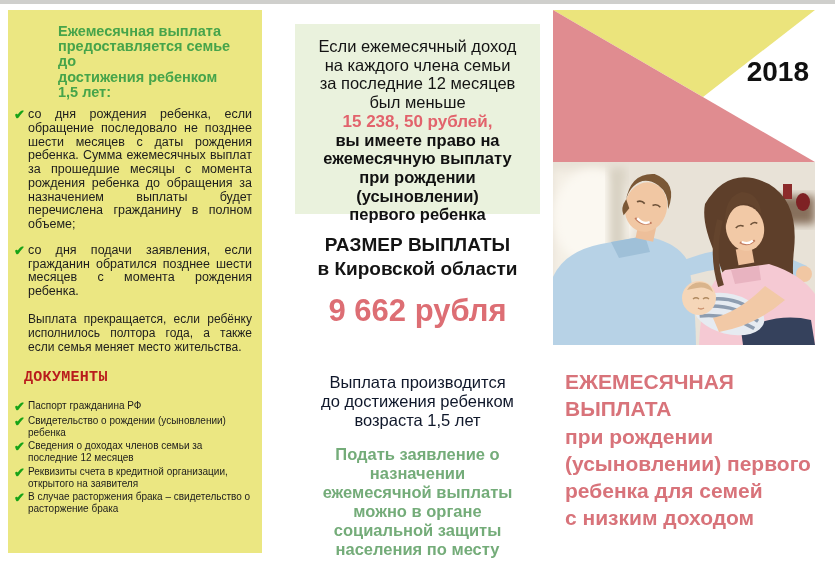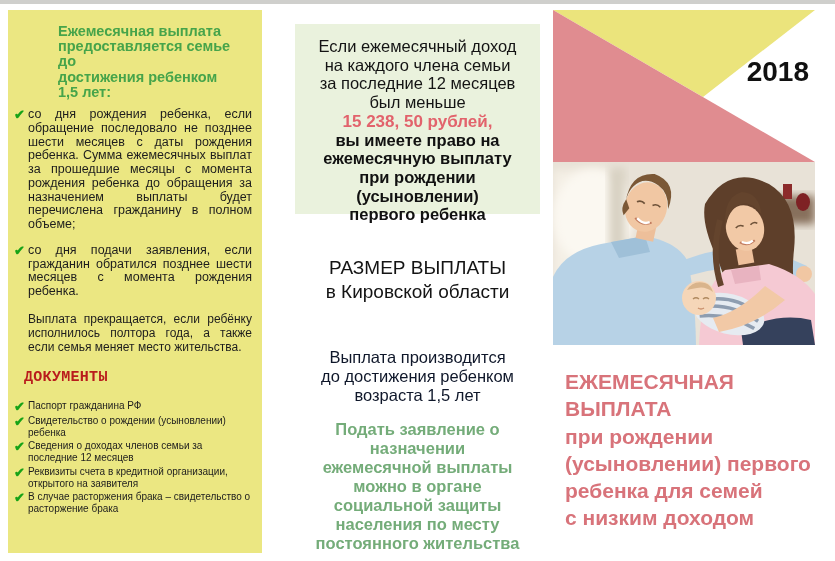--- a/index.html
+++ b/index.html
@@ -26,21 +26,21 @@
 
   
   .panel-mid{position:absolute;left:295px;top:0;width:245px;text-align:center;}
   .elig-box{
     margin-top:24px;background:#eaf2dd;box-sizing:border-box;
     height:190px;padding:13px 4px 10px;
   }
   .elig-line{font-size:16.5px;line-height:1.13;color:#141414;}
   .elig-amount{font-size:17px;line-height:1.13;font-weight:bold;color:#e2636c;}
   .elig-bold{font-size:16.5px;line-height:1.13;font-weight:bold;color:#111;}
-  .size-heading{margin-top:42px;font-weight:normal;font-size:19px;line-height:1.25;color:#141414;}
+  .size-heading{margin-top:19px;font-weight:bold;font-size:19px;line-height:1.25;color:#141414;}
   .amount-big{margin-top:12px;font-weight:bold;font-size:31px;color:#dd6e74;}
   .duration{margin-top:44px;font-size:16.5px;line-height:1.18;color:#0f172a;}
   .apply{margin-top:14px;font-weight:bold;font-size:16.5px;line-height:1.15;color:#74ac79;}
 
   
   .panel-right{position:absolute;left:553px;top:10px;width:262px;}
   .tri-banner{display:block;}
   .year{position:absolute;top:46px;right:6px;font-weight:bold;font-size:28px;color:#101010;}
   .photo{display:block;}
   .right-title{margin:23px 0 0 12px;color:#d8737a;font-weight:bold;font-size:21px;line-height:1.3;}
@@ -107,20 +107,21 @@
     <div class="elig-bold">ежемесячную выплату</div>
     <div class="elig-bold">при рождении (усыновлении)</div>
     <div class="elig-bold">первого ребенка</div>
   </div>
 
   <div class="size-heading">
     <div>РАЗМЕР ВЫПЛАТЫ</div>
     <div>в Кировской области</div>
   </div>
 
+  <div class="amount-big">9 662 рубля</div>
 
   <div class="duration">
     <div>Выплата производится</div>
     <div>до достижения ребенком</div>
     <div>возраста 1,5 лет</div>
   </div>
 
   <div class="apply">
     <div>Подать заявление о</div>
     <div>назначении</div>

